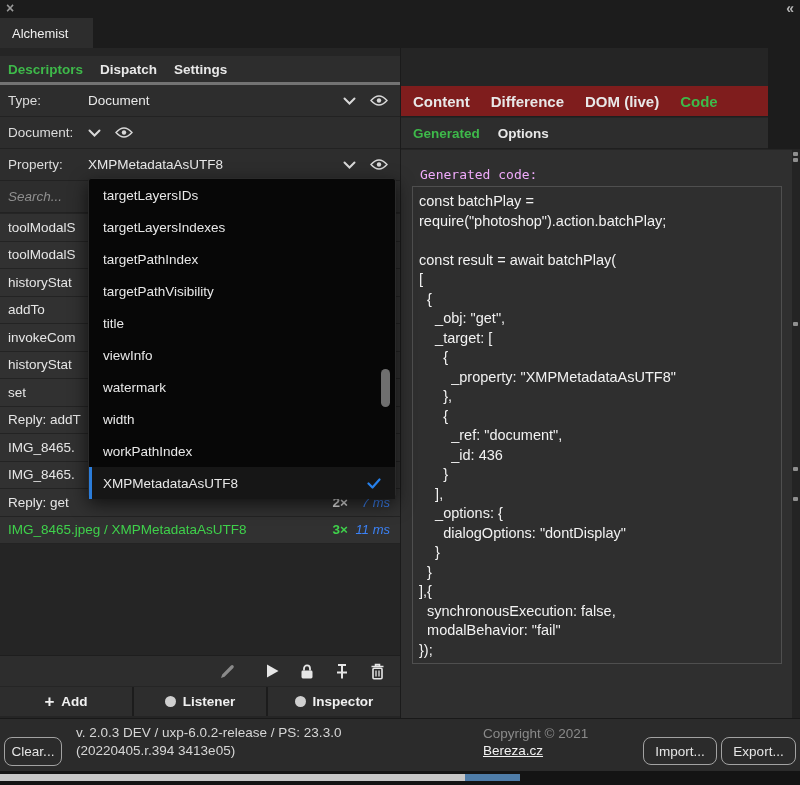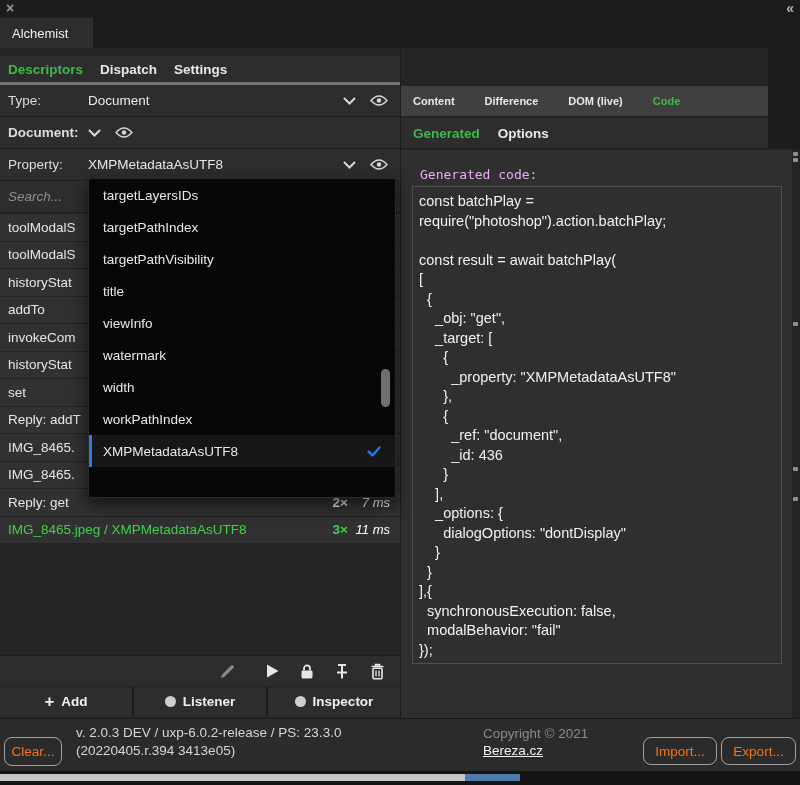--- a/index.html
+++ b/index.html
@@ -29,36 +29,36 @@
   .frow .icons { display:flex; gap:14px; padding-right:12px; align-items:center; }
   .search-row { left:0; top:181px; width:400px; height:32px; background:#2d2d2d; border-bottom:1px solid #222; display:flex; align-items:center; }
   .search-input { background:transparent; border:none; outline:none; width:240px; margin-left:8px; font-size:13.5px; font-style:italic; color:#bbb; font-family:"Liberation Sans",sans-serif; }
   .search-input::placeholder { color:#8f8f8f; font-style:italic; }
 
   
   .dlist { left:0; top:214px; width:400px; }
   .drow { width:400px; height:27.5px; background:#313131; border-bottom:1px solid #232323; display:flex; align-items:center; font-size:13.5px; color:#e6e6e6; cursor:pointer; }
   .drow .rlab { flex:1; padding-left:8px; white-space:nowrap; overflow:hidden; }
   .drow .rcount { width:30px; text-align:right; font-weight:600; }
-  .drow .rtime { width:52px; text-align:right; padding-right:10px; font-style:italic; color:#ffffff; font-size:13px; }
+  .drow .rtime { width:52px; text-align:right; padding-right:10px; font-style:italic; color:#3b82f6; font-size:13px; }
   .drow.selected { color:#3fd14b; }
   .drow.selected .rcount { color:#3fd14b; }
 
   
   .toolbar { left:0; top:655px; width:400px; height:31px; background:#2d2d2d; border-top:1px solid #1e1e1e; display:flex; align-items:center; justify-content:flex-end; gap:17px; padding-right:14px; }
   .tool { width:18px; height:18px; display:flex; align-items:center; justify-content:center; cursor:pointer; }
   .actions { left:0; top:687px; width:400px; height:29px; background:#1c1c1c; display:flex; gap:2px; }
   .abtn { flex:1; background:#2d2d2d; display:flex; align-items:center; justify-content:center; gap:7px; font-size:13.5px; font-weight:600; color:#f0f0f0; cursor:pointer; }
   .plus { font-size:17px; font-weight:bold; line-height:1; }
   .dot { width:11px; height:11px; border-radius:50%; background:#cfcfcf; }
 
   
   .divider { left:400px; top:48px; width:1px; height:670px; background:#1b1b1b; }
   .dark-tr { left:768px; top:48px; width:32px; height:101px; background:#1c1c1c; }
-  .rtabs { left:401px; top:86px; width:367px; height:31px; background:#404040; border-bottom:1px solid #1f1f1f; display:flex; align-items:center; gap:30px; padding-left:12px; font-size:11px; font-weight:600; }
+  .rtabs { left:401px; top:86px; width:367px; height:31px; background:#7f1d1d; border-bottom:1px solid #1f1f1f; display:flex; align-items:center; gap:21px; padding-left:12px; font-size:15px; font-weight:600; }
   .rtab { color:#e8e8e8; cursor:pointer; }
   .rtab.active { color:#3eb94a; }
   .rsubtabs { left:401px; top:118px; width:367px; height:31px; background:#2d2d2d; border-bottom:1px solid #1f1f1f; display:flex; align-items:center; gap:18px; padding-left:12px; font-size:13.5px; font-weight:600; }
   .code-panel { left:401px; top:150px; width:391px; height:568px; background:#2f2f2f; }
   .code-heading { left:420px; top:167px; font-family:"DejaVu Sans Mono",monospace; font-size:13px; color:#f0abfc; }
   .code-box { left:412px; top:186px; width:370px; height:478px; border:1px solid #4f4f4f; padding:5px 6px; overflow:hidden; }
   .code-line { white-space:pre; font-size:14.5px; line-height:19.5px; min-height:19.5px; color:#f2f2f2; }
 
   
   .rstrip { left:792px; top:149px; width:8px; height:569px; background:#242424; }
@@ -66,21 +66,21 @@
 
   
   .dropdown { left:88px; top:178px; width:308px; height:320px; background:#070707; border:1px solid #2a2a2a; border-radius:3px; box-shadow:0 6px 18px rgba(0,0,0,.65); z-index:30; }
   .dd-item { height:32px; display:flex; align-items:center; padding-left:14px; font-size:13.5px; color:#e8e8e8; cursor:pointer; }
   .dd-item.sel { background:#161616; border-left:3px solid #2b7cd9; padding-left:11px; }
   .dd-check { margin-left:auto; margin-right:14px; }
   .dd-thumb { position:absolute; right:5px; top:190px; width:9px; height:38px; background:#6f6f6f; border-radius:5px; }
 
   
   .footer { left:0; top:718px; width:800px; height:53px; background:#2b2b2b; border-top:1px solid #191919; }
-  .btn { position:absolute; border:1px solid #a2a2a2; border-radius:8px; background:transparent; color:#f97316; font-size:13.5px; font-family:"Liberation Sans",sans-serif; display:flex; align-items:center; justify-content:center; cursor:pointer; }
+  .btn { position:absolute; border:1px solid #a2a2a2; border-radius:8px; background:transparent; color:#e5e5e5; font-size:13.5px; font-family:"Liberation Sans",sans-serif; display:flex; align-items:center; justify-content:center; cursor:pointer; }
   .version { left:76px; top:724px; font-size:13.5px; color:#d6d6d6; line-height:18px; }
   .copyright { left:483px; top:726px; font-size:13.5px; color:#8a8a8a; }
   .link { left:483px; top:743px; font-size:13.5px; color:#f2f2f2; text-decoration:underline; cursor:pointer; }
 
   
   .hscroll { left:0; top:771px; width:800px; height:14px; background:#141414; }
   .hthumb-light { left:0px; top:774px; width:465px; height:7px; background:#c6c6c6; }
   .hthumb-blue { left:465px; top:774px; width:55px; height:7px; background:#4e7ca8; }
 
   svg { display:block; }
@@ -121,21 +121,21 @@
         </span>
       <span>
           <svg width="18" height="11" viewBox="0 0 18 11">
             <path d="M1 5.5 Q9 -3.5 17 5.5 Q9 14.5 1 5.5 Z" fill="none" stroke="#d8d8d8" stroke-width="1.4"></path>
             <circle cx="9" cy="5.5" r="2.2" fill="#d8d8d8"></circle>
           </svg>
         </span>
     </span>
   </div>
 
-  <div class="abs frow" style="top:117px;font-weight:bold;">
+  <div class="abs frow" style="top:117px;">
     <span class="lab">Document:</span>
     <span class="icons">
       <span>
           <svg width="13" height="8" viewBox="0 0 13 8">
             <path d="M1.5 1.5 L6.5 6.5 L11.5 1.5" fill="none" stroke="#d8d8d8" stroke-width="2" stroke-linecap="round"></path>
           </svg>
         </span>
       <span>
           <svg width="18" height="11" viewBox="0 0 18 11">
             <path d="M1 5.5 Q9 -3.5 17 5.5 Q9 14.5 1 5.5 Z" fill="none" stroke="#d8d8d8" stroke-width="1.4"></path>
@@ -325,20 +325,23 @@
     <span class="rmark" style="top:173px;"></span>
     <span class="rmark" style="top:318px;"></span>
     <span class="rmark" style="top:348px;"></span>
   </div>
 
   <div class="abs dropdown">
     <div class="dd-item">
         <span>targetLayersIDs</span>
       </div>
     <div class="dd-item">
+        <span>targetLayersIndexes</span>
+      </div>
+    <div class="dd-item">
         <span>targetPathIndex</span>
       </div>
     <div class="dd-item">
         <span>targetPathVisibility</span>
       </div>
     <div class="dd-item">
         <span>title</span>
       </div>
     <div class="dd-item">
         <span>viewInfo</span>

